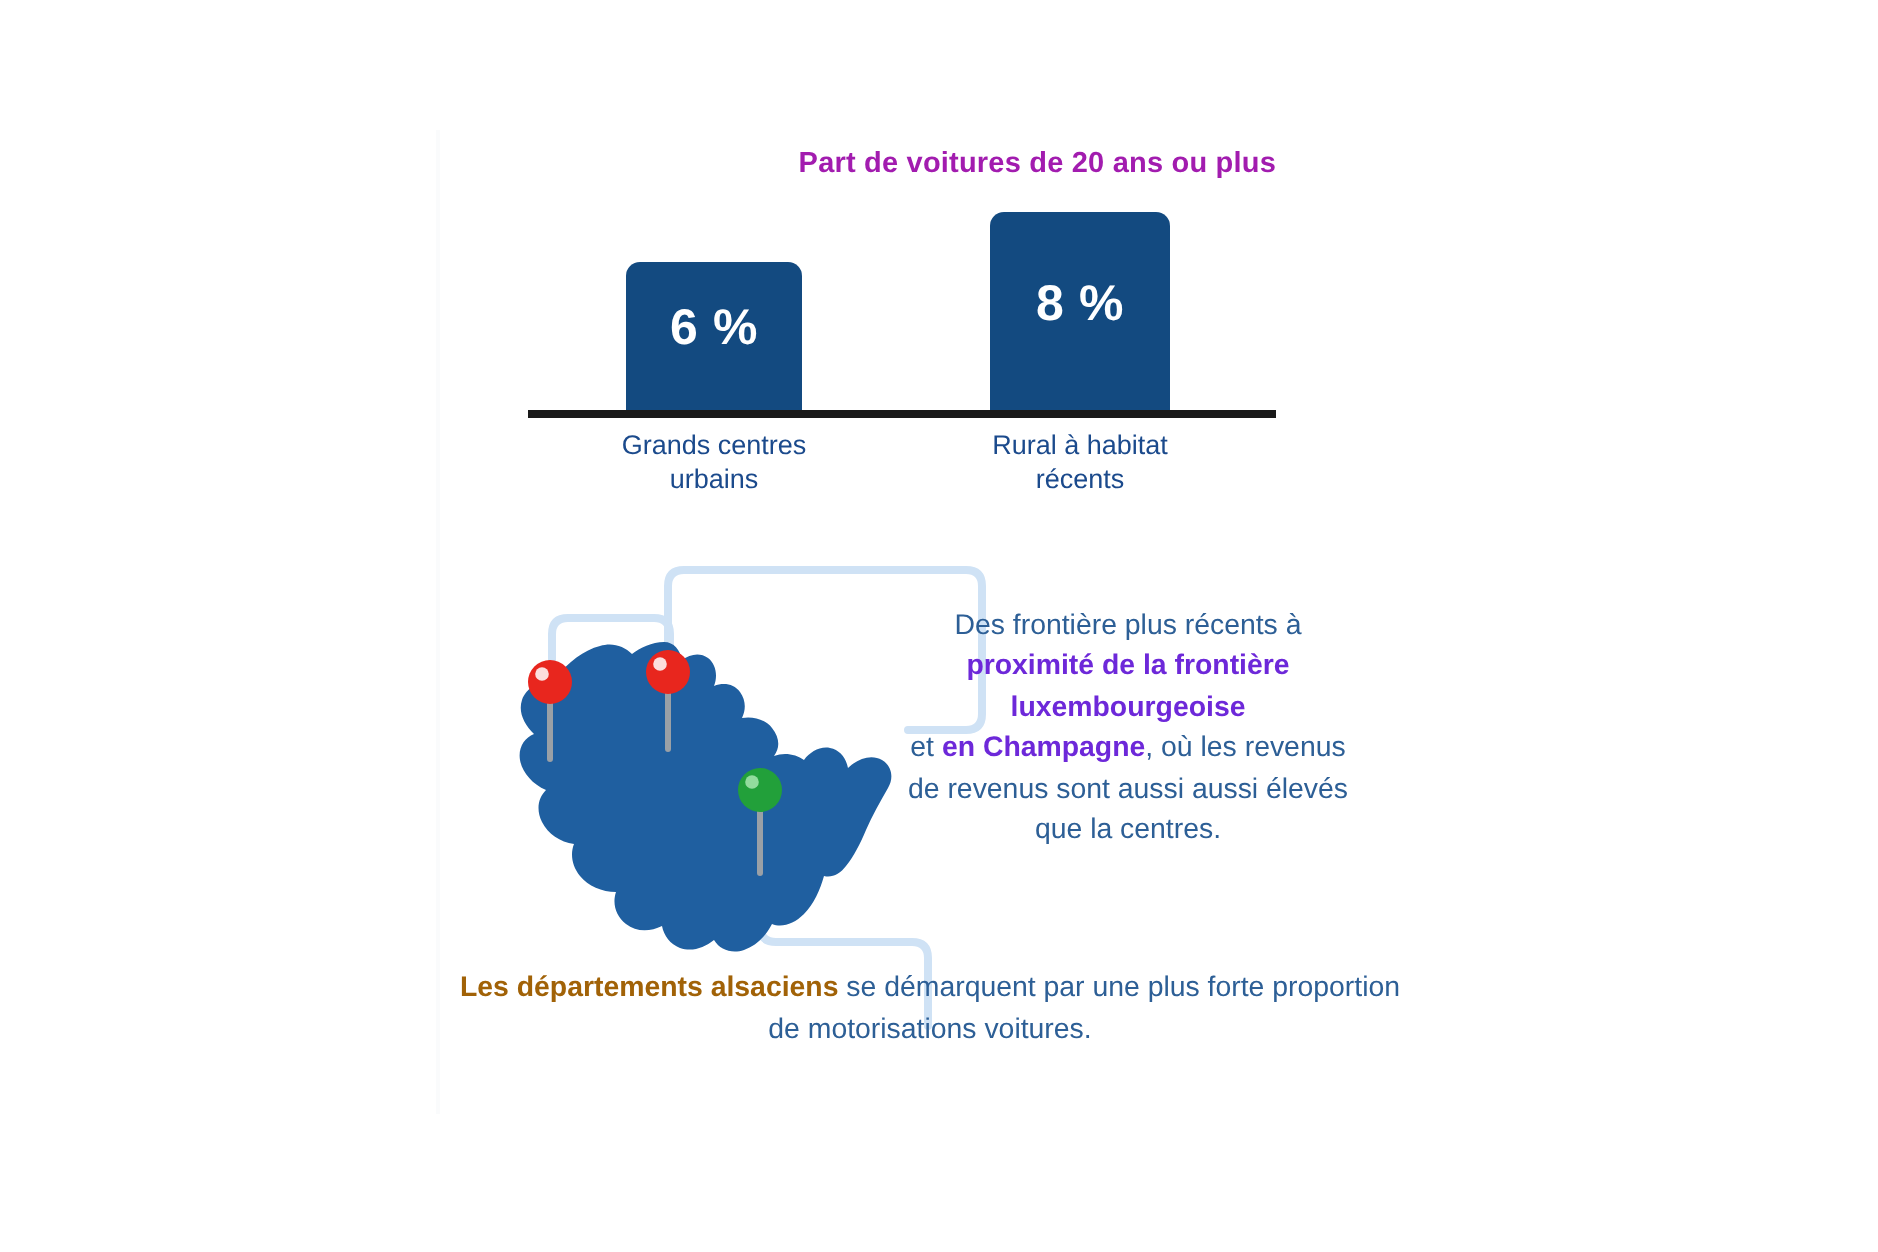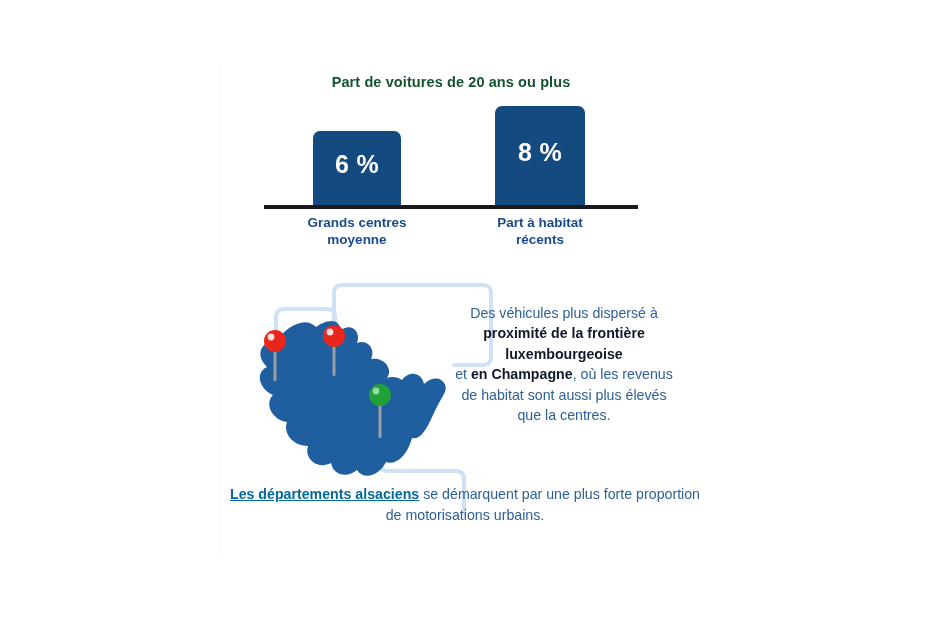--- a/index.html
+++ b/index.html
@@ -31,24 +31,24 @@
     height: 492px;
     background: #fafbfc;
   }
 
   
   .chart-title {
     position: absolute;
     left: 264px;
     top: 74px;
     width: 374px;
-    text-align: center;
+    text-align: right;
     font-size: 14.5px;
     font-weight: bold;
-    color: #14532d;
+    color: #a21caf;
     letter-spacing: 0.1px;
   }
   .bar {
     position: absolute;
     background: #134a80;
     border-radius: 7px 7px 0 0;
   }
   .bar-value {
     position: absolute;
     width: 100%;
@@ -78,21 +78,21 @@
     left: 264px;
     top: 205px;
     width: 374px;
     height: 4px;
     background: #1a1a1a;
   }
   .bar-label {
     position: absolute;
     text-align: center;
     font-size: 13.5px;
-    font-weight: bold;
+    font-weight: normal;
     color: #1b4a8c;
     line-height: 17px;
     top: 214px;
   }
   #bar-label-1 { left: 282px; width: 150px; }
   #bar-label-2 { left: 465px; width: 150px; }
 
   
   #map-wrap {
     position: absolute;
@@ -107,33 +107,33 @@
   .side-text {
     position: absolute;
     left: 438px;
     top: 303px;
     width: 252px;
     text-align: center;
     font-size: 14.2px;
     line-height: 20.4px;
     color: #2d5f96;
   }
-  .side-text b { color: #0f172a; }
+  .side-text b { color: #6d28d9; }
 
   .bottom-text {
     position: absolute;
     left: 225px;
     top: 484px;
     width: 480px;
     text-align: center;
     font-size: 14.2px;
     line-height: 21px;
     color: #2d5f96;
   }
-  .bottom-text b { color: #0369a1; text-decoration: underline; }
+  .bottom-text b { color: #a16207; }
 </style>
 </head>
 <body>
 
 <div id="stage">
 
   <div class="divider"></div>
 
   <div>
     <div class="chart-title">Part de voitures de 20 ans ou plus</div>
@@ -143,25 +143,25 @@
     </div>
 
     <div class="bar" id="bar-2">
       <div class="bar-value">8 %</div>
     </div>
 
     <div class="baseline"></div>
 
     <div class="bar-label" id="bar-label-1">
       <div>Grands centres</div>
-      <div>moyenne</div>
+      <div>urbains</div>
     </div>
 
     <div class="bar-label" id="bar-label-2">
-      <div>Part à habitat</div>
+      <div>Rural à habitat</div>
       <div>récents</div>
     </div>
   </div>
 
   <div id="map-wrap">
     <svg id="map-svg" width="470" height="260" viewBox="0 0 470 260">
 
       <g fill="none" stroke="#cfe2f5" stroke-width="4" stroke-linecap="round">
 
         <path d="M 94 90 L 94 18 Q 94 10 102 10 L 243 10 Q 251 10 251 18 L 251 82 Q 251 90 243 90 L 214 90"></path>
@@ -221,25 +221,25 @@
 
       <g>
         <rect x="138.5" y="125" width="3" height="38" rx="1.5" fill="#9aa0a6"></rect>
         <circle cx="140" cy="120" r="11" fill="#22a03a"></circle>
         <circle cx="136" cy="116" r="3.4" fill="#9fe2a8" opacity="0.9"></circle>
       </g>
     </svg>
   </div>
 
   <div class="side-text">
-    <span>Des véhicules plus dispersé à</span><br>
+    <span>Des frontière plus récents à</span><br>
     <b>proximité de la frontière</b><br>
     <b>luxembourgeoise</b><br>
     <span>et </span><b>en Champagne</b><span>, où les revenus</span><br>
-    <span>de habitat sont aussi plus élevés</span><br>
+    <span>de revenus sont aussi aussi élevés</span><br>
     <span>que la centres.</span>
   </div>
 
   <div class="bottom-text">
-    <b>Les départements alsaciens</b><span> se démarquent par une plus forte proportion de motorisations urbains.</span>
+    <b>Les départements alsaciens</b><span> se démarquent par une plus forte proportion de motorisations voitures.</span>
   </div>
 
 </div>
 
 </body></html>

